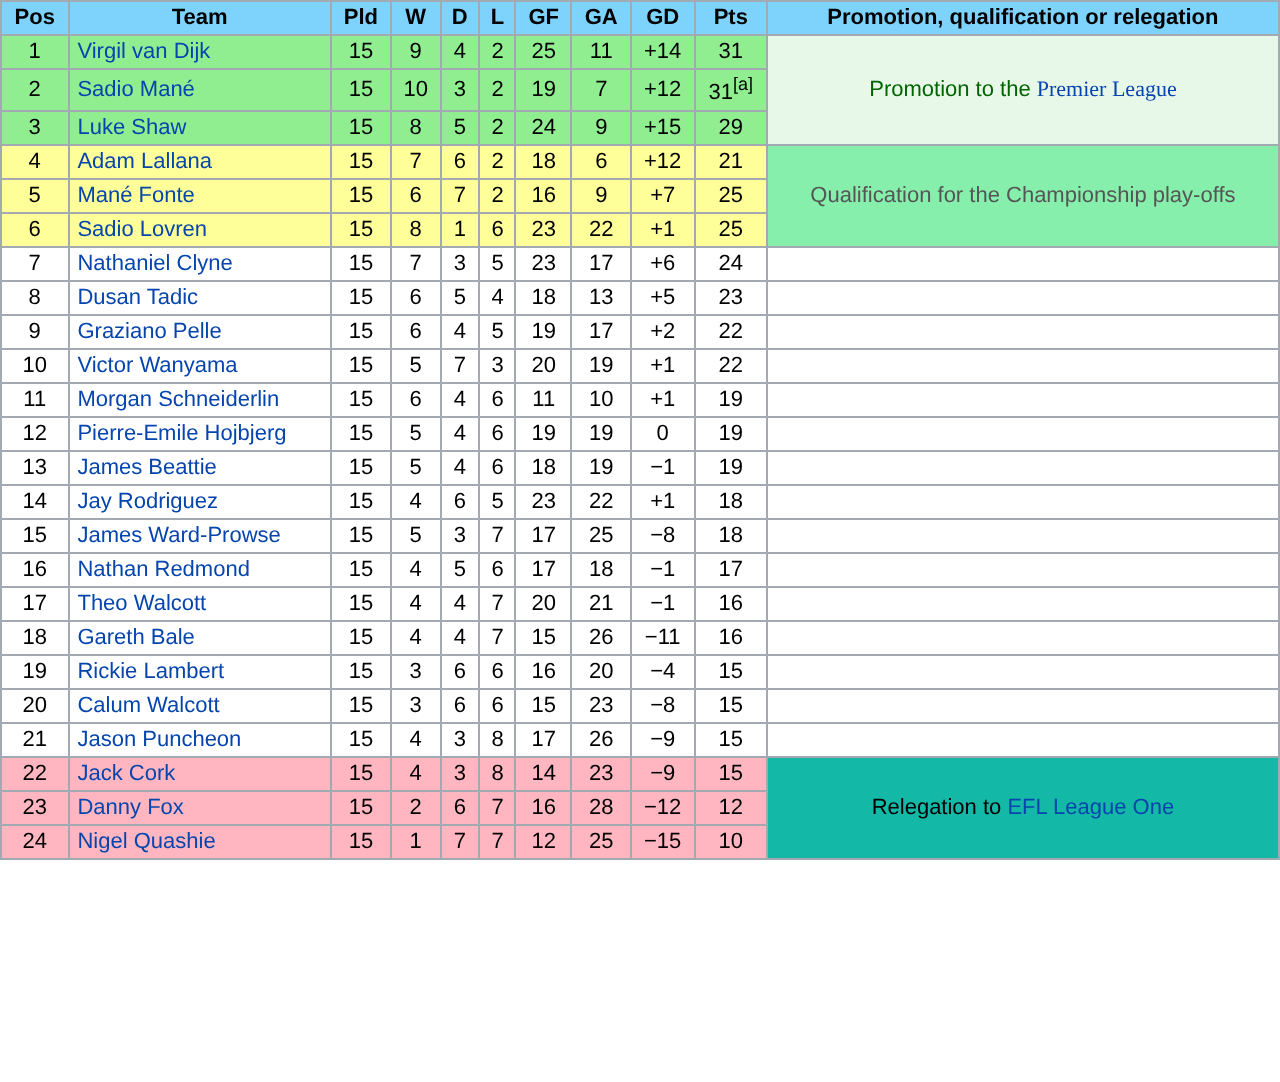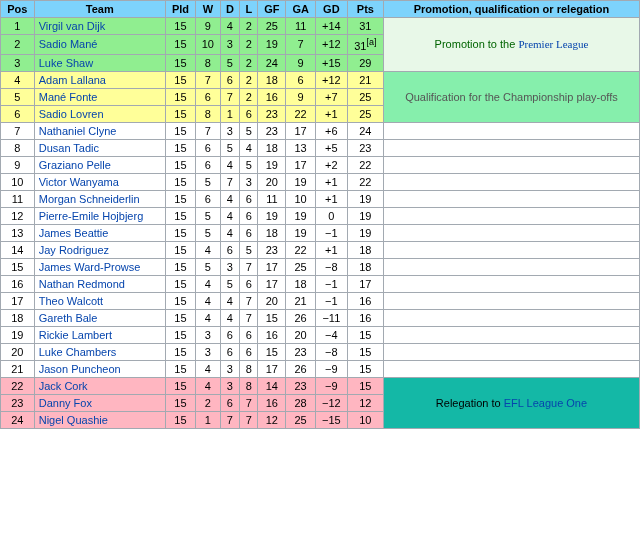--- a/index.html
+++ b/index.html
@@ -276,21 +276,21 @@
           <td>6</td>
           <td>6</td>
           <td>16</td>
           <td>20</td>
           <td>−4</td>
           <td>15</td>
           <td class="promo-col" style="border: 1px solid rgb(162, 169, 177); background: rgb(255, 255, 255);"></td>
         </tr>
         <tr class="row-normal">
           <td>20</td>
-          <td class="team-name"><a href="#">Luke Chambers</a></td>
+          <td class="team-name"><a href="#">Calum Walcott</a></td>
           <td>15</td>
           <td>3</td>
           <td>6</td>
           <td>6</td>
           <td>15</td>
           <td>23</td>
           <td>−8</td>
           <td>15</td>
           <td class="promo-col" style="border: 1px solid rgb(162, 169, 177); background: rgb(255, 255, 255);"></td>
         </tr>

